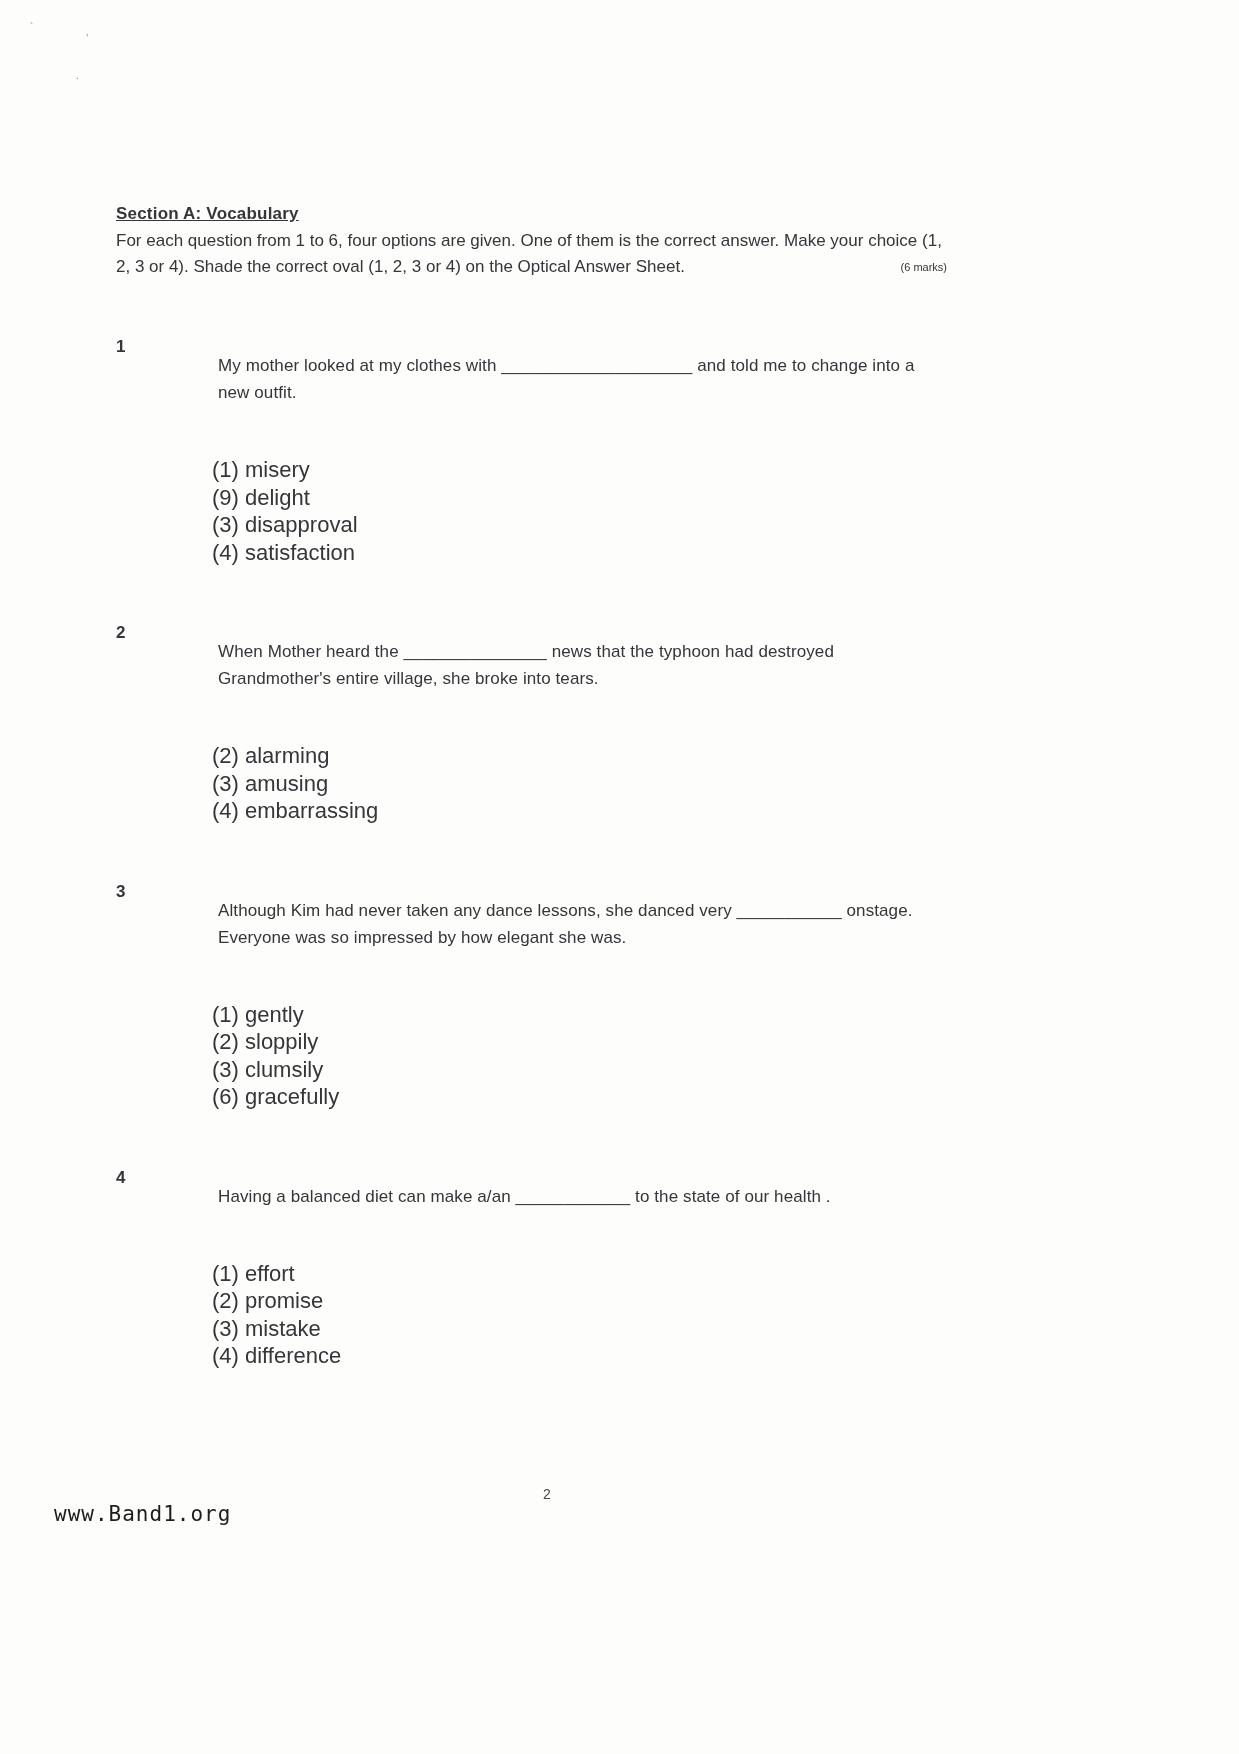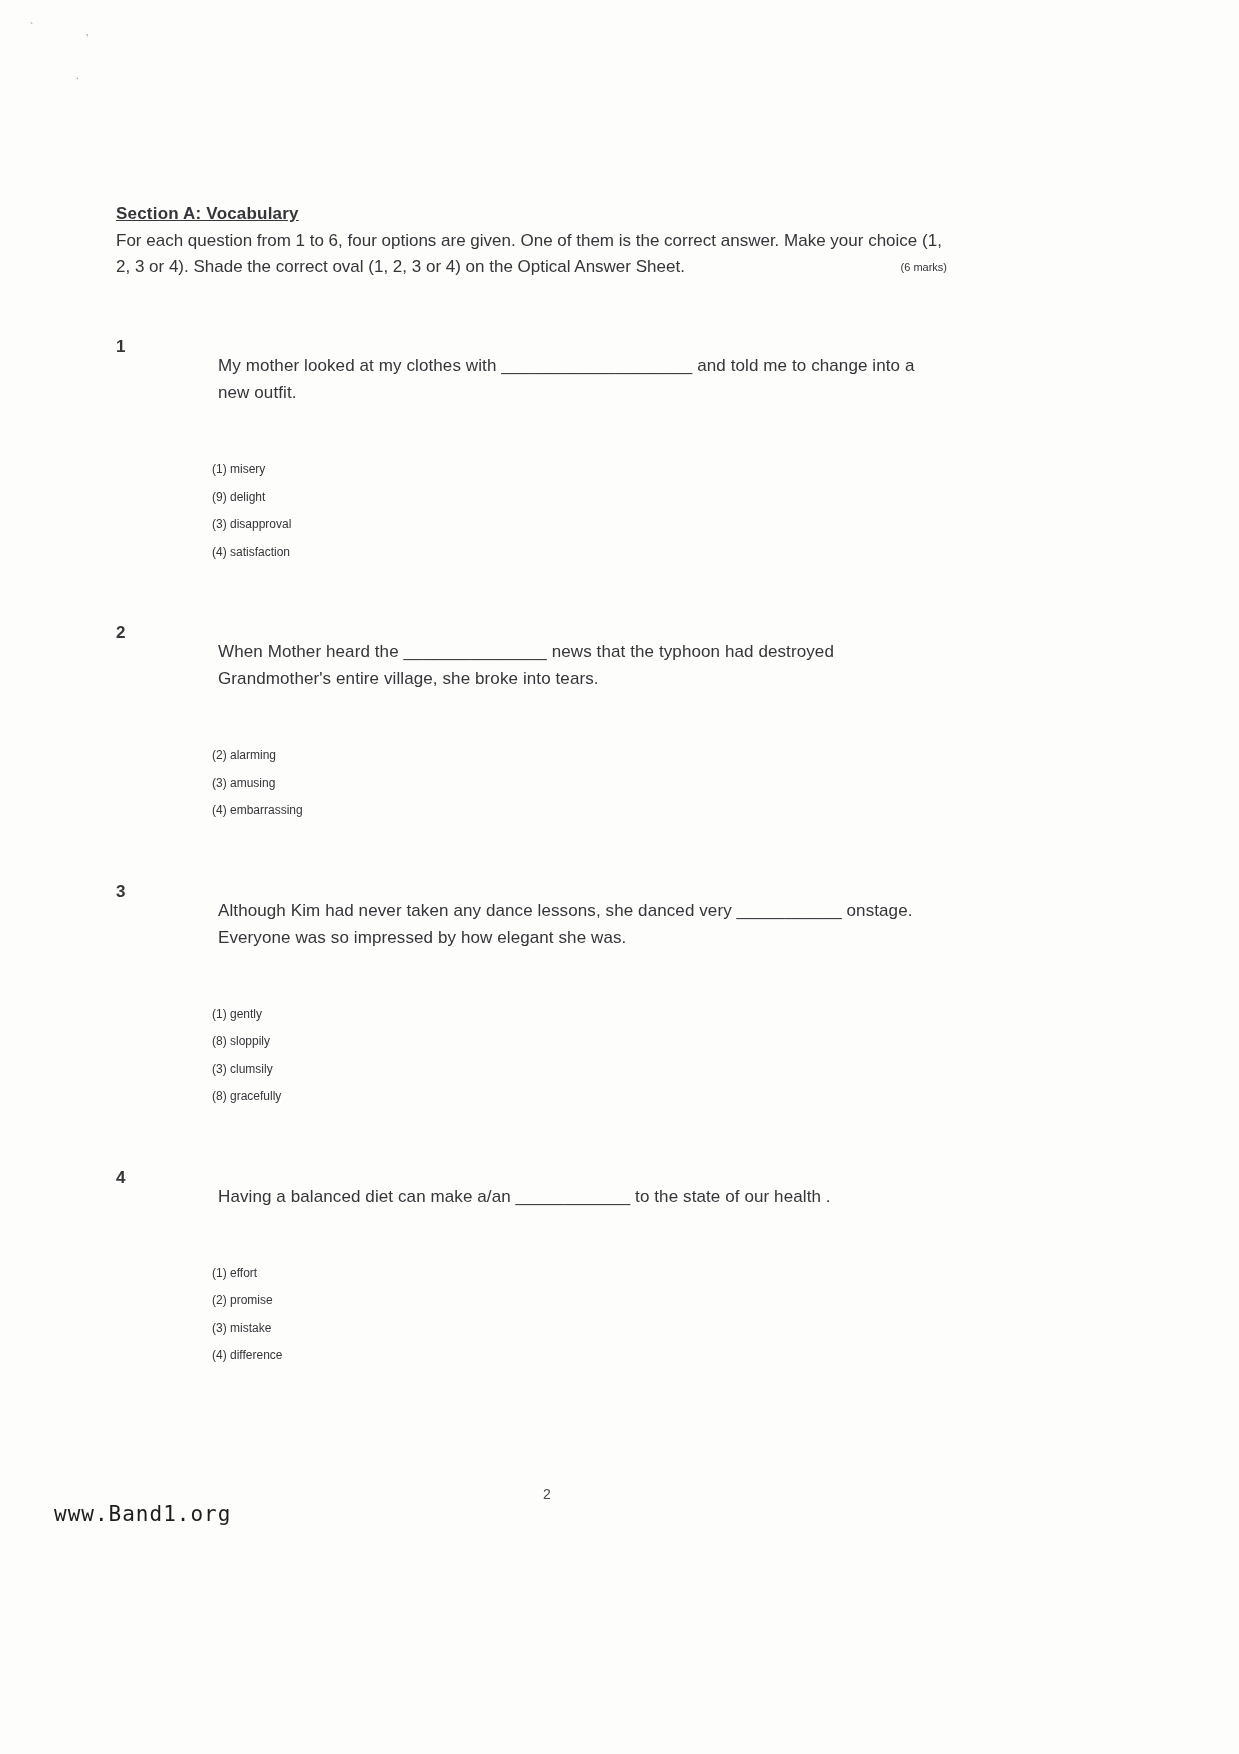--- a/index.html
+++ b/index.html
@@ -60,21 +60,21 @@
   .q-text {
     font-size: 17px;
     line-height: 27px;
     margin: 16px;
     letter-spacing: 0.1px;
   }
   .options {
     margin: 50px 0 0 10px;
   }
   .option {
-    font-size: 12px;
+    font-size: 22px;
     line-height: 27.5px;
   }
   .page-number {
     position: absolute;
     left: 543px;
     top: 1486px;
     font-size: 14px;
     color: #4a4a4a;
   }
   .watermark {
@@ -130,23 +130,23 @@
         </div>
       </div>
     </div>
 
     <div class="question">
       <div class="q-num">3</div>
       <div class="q-body">
         <p class="q-text">Although Kim had never taken any dance lessons, she danced very ___________ onstage. Everyone was so impressed by how elegant she was.</p>
         <div class="options">
           <div class="option">(1) gently</div>
-          <div class="option">(8) sloppily</div>
+          <div class="option">(2) sloppily</div>
           <div class="option">(3) clumsily</div>
-          <div class="option">(8) gracefully</div>
+          <div class="option">(6) gracefully</div>
         </div>
       </div>
     </div>
 
     <div class="question">
       <div class="q-num">4</div>
       <div class="q-body">
         <p class="q-text">Having a balanced diet can make a/an ____________ to the state of our health .</p>
         <div class="options">
           <div class="option">(1) effort</div>

